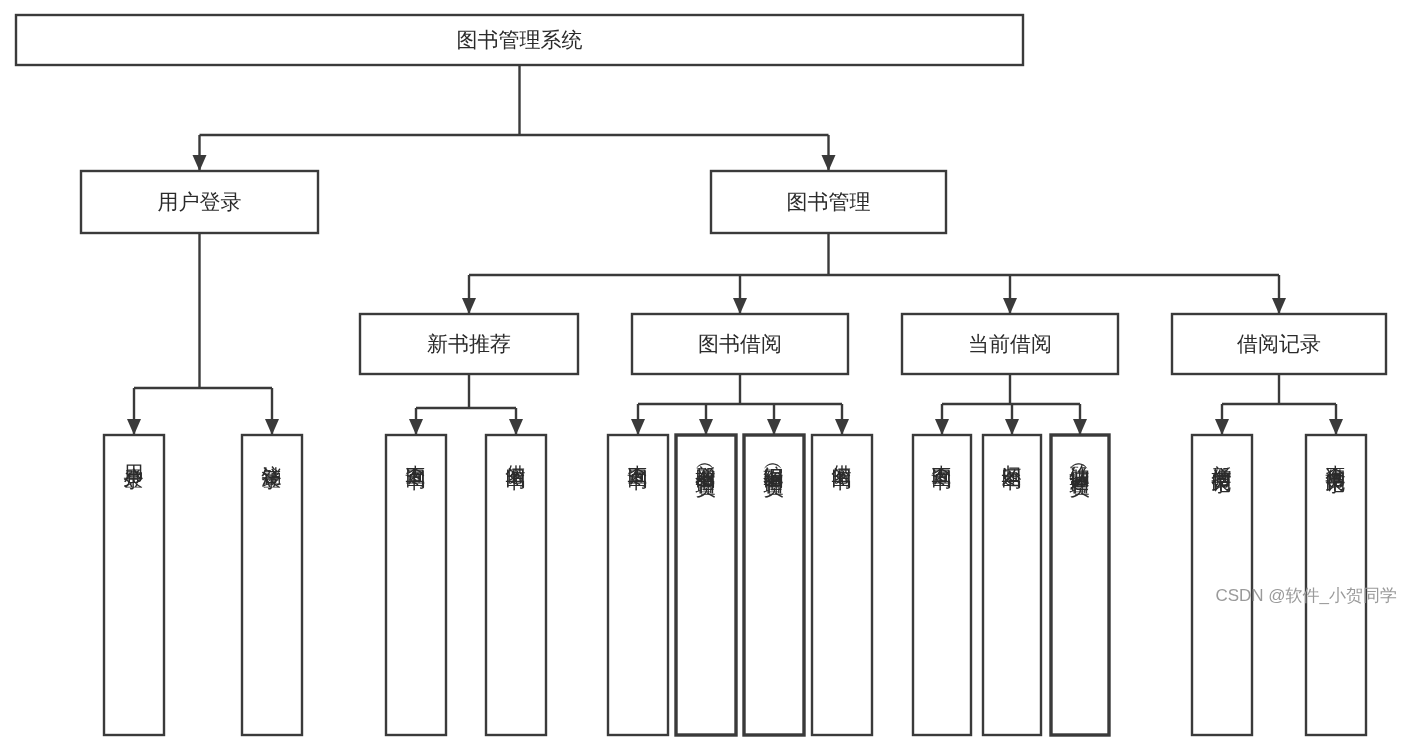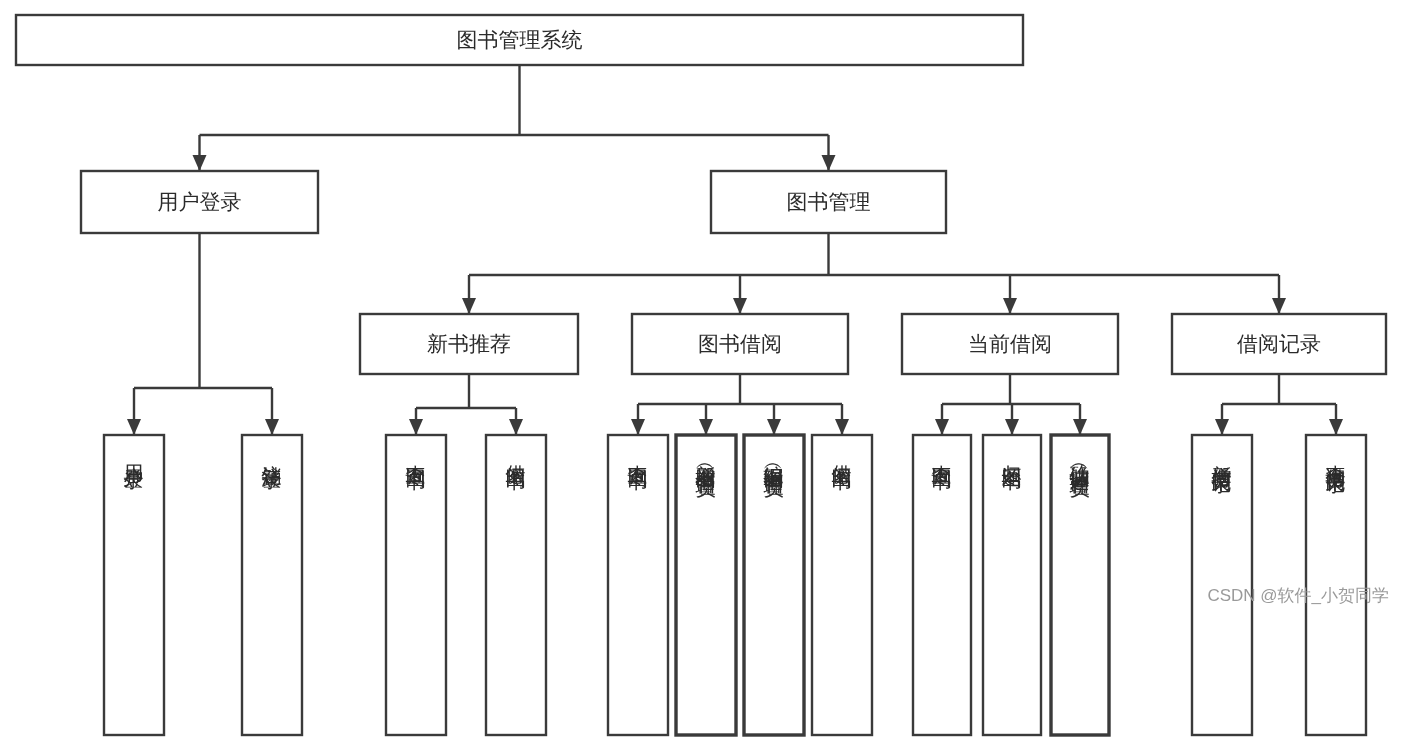--- a/index.html
+++ b/index.html
@@ -59,21 +59,21 @@
     writing-mode: vertical-rl;
     text-orientation: upright;
     letter-spacing: 2px;
     line-height: 1;
     white-space: nowrap;
     transform: translateX(-50%);
     pointer-events: none;
   }
   .watermark {
     position: absolute;
-    right: 16px;
+    right: 8px;
     bottom: 4px;
     font-family: "Liberation Sans", "DejaVu Sans", sans-serif;
     font-size: 17px;
     color: #9a9a9a;
     white-space: nowrap;
   }
 </style>
 </head>
 <body>
 

